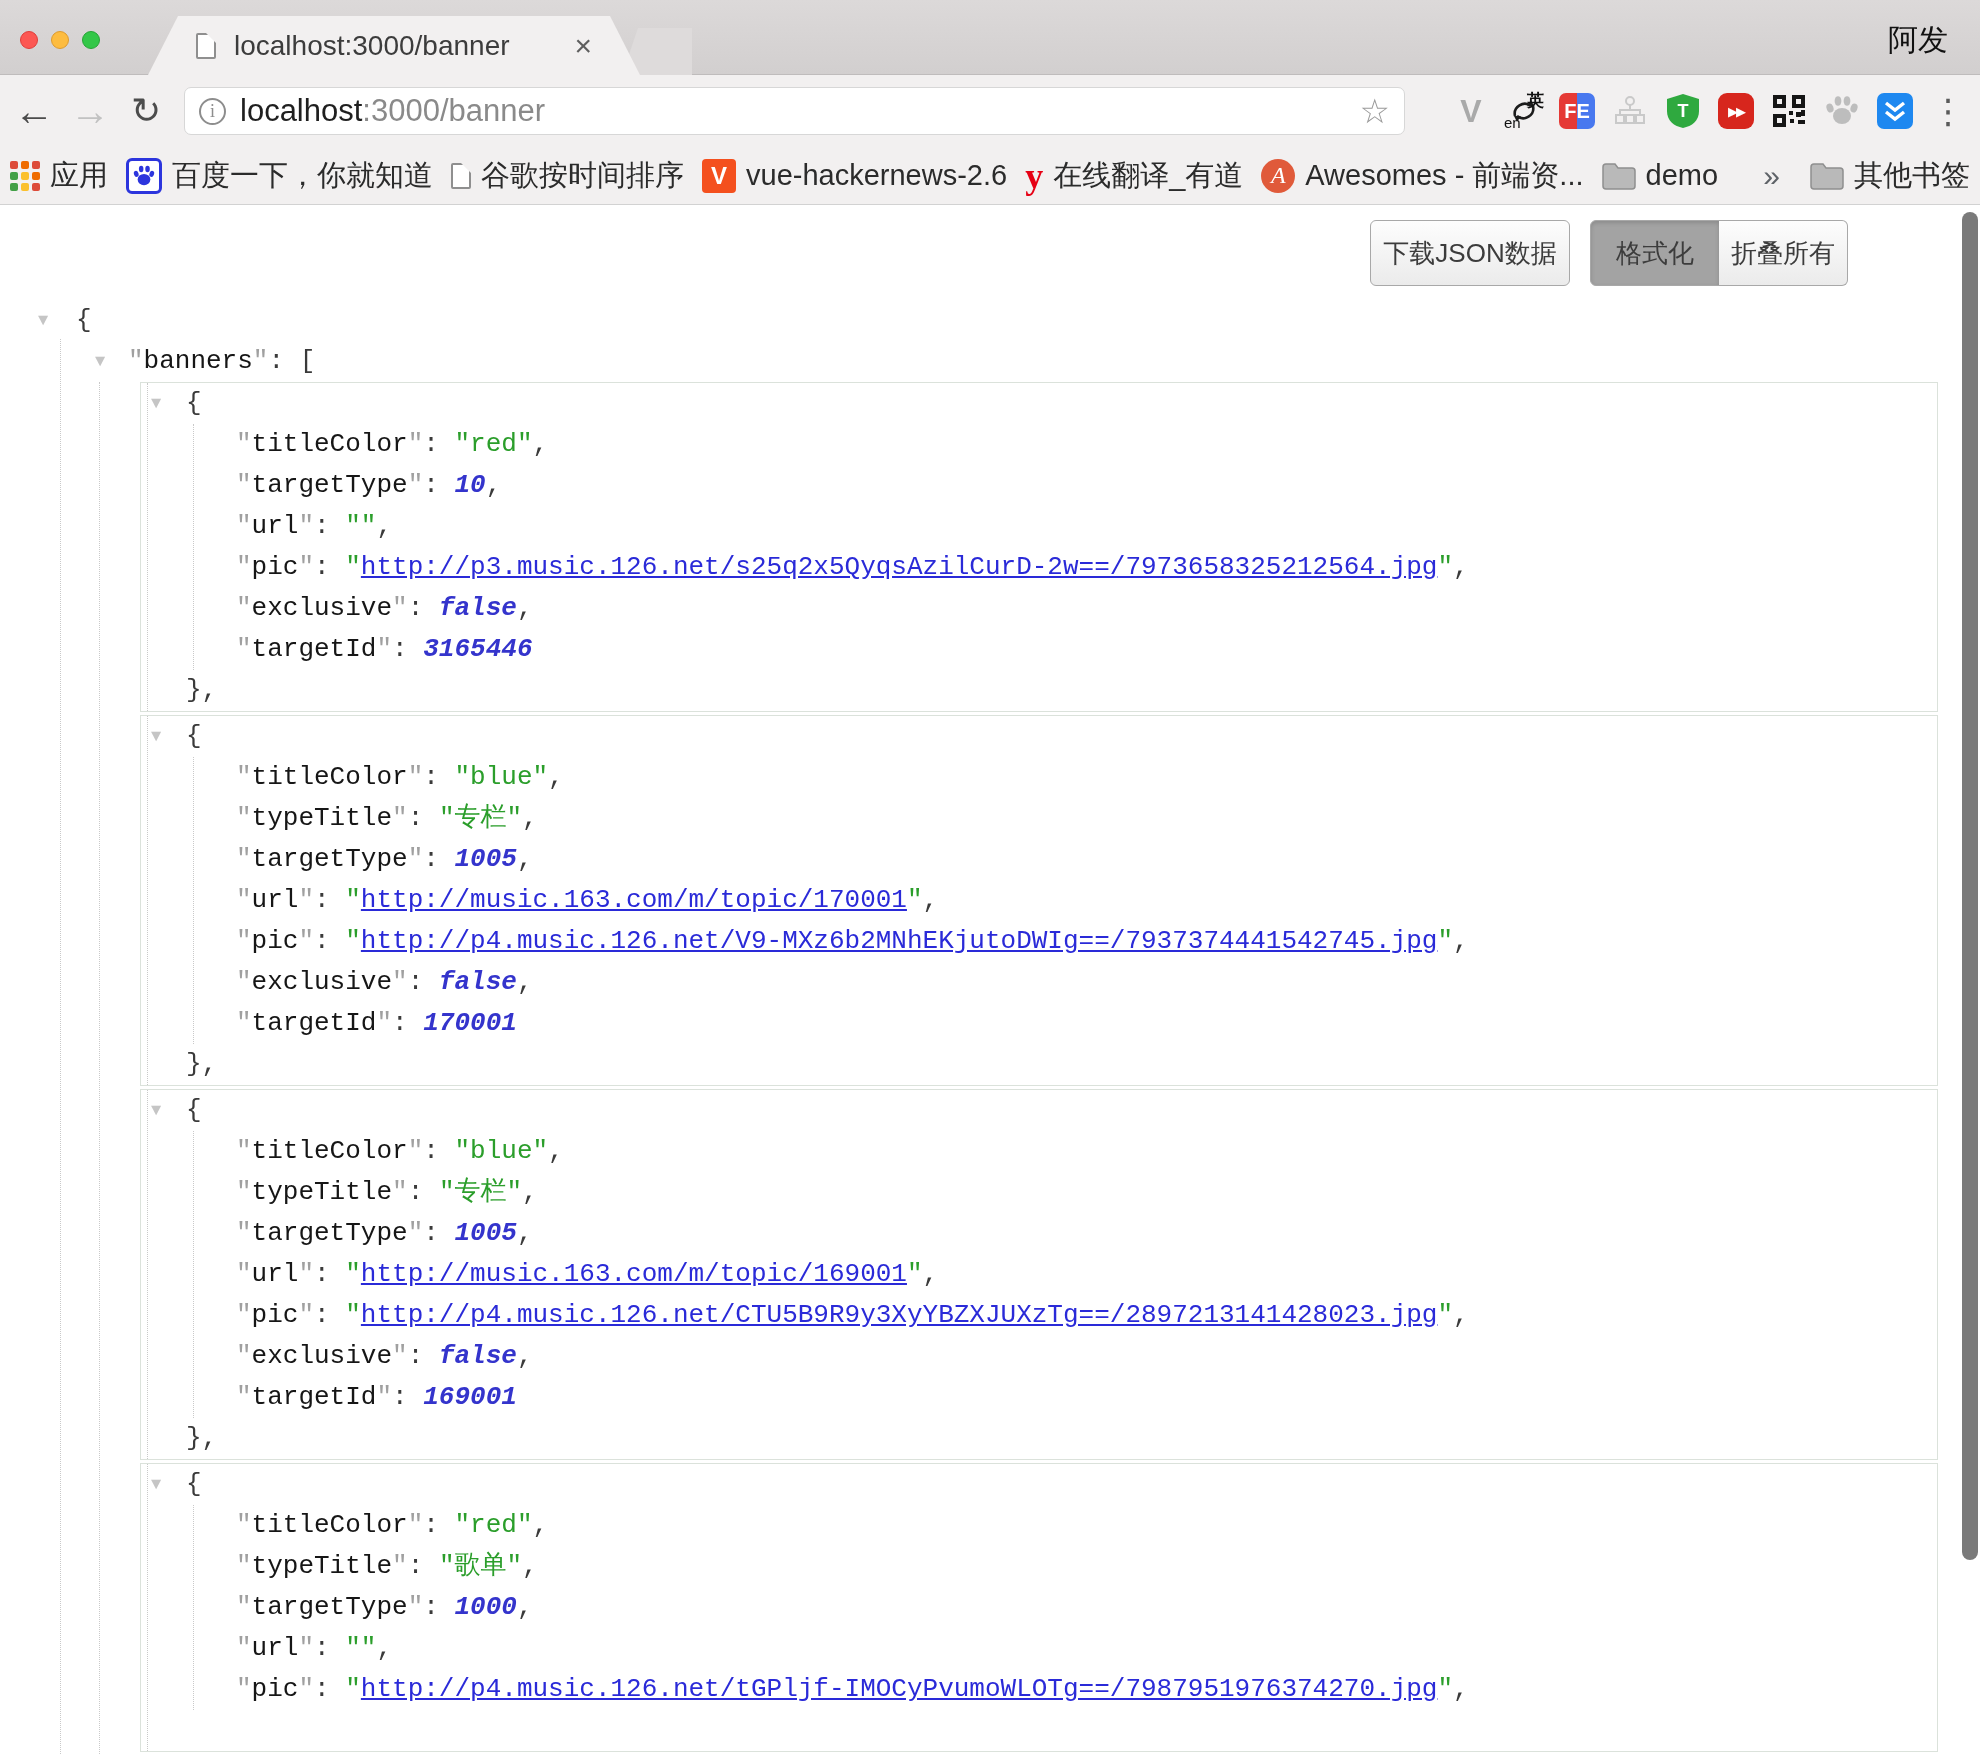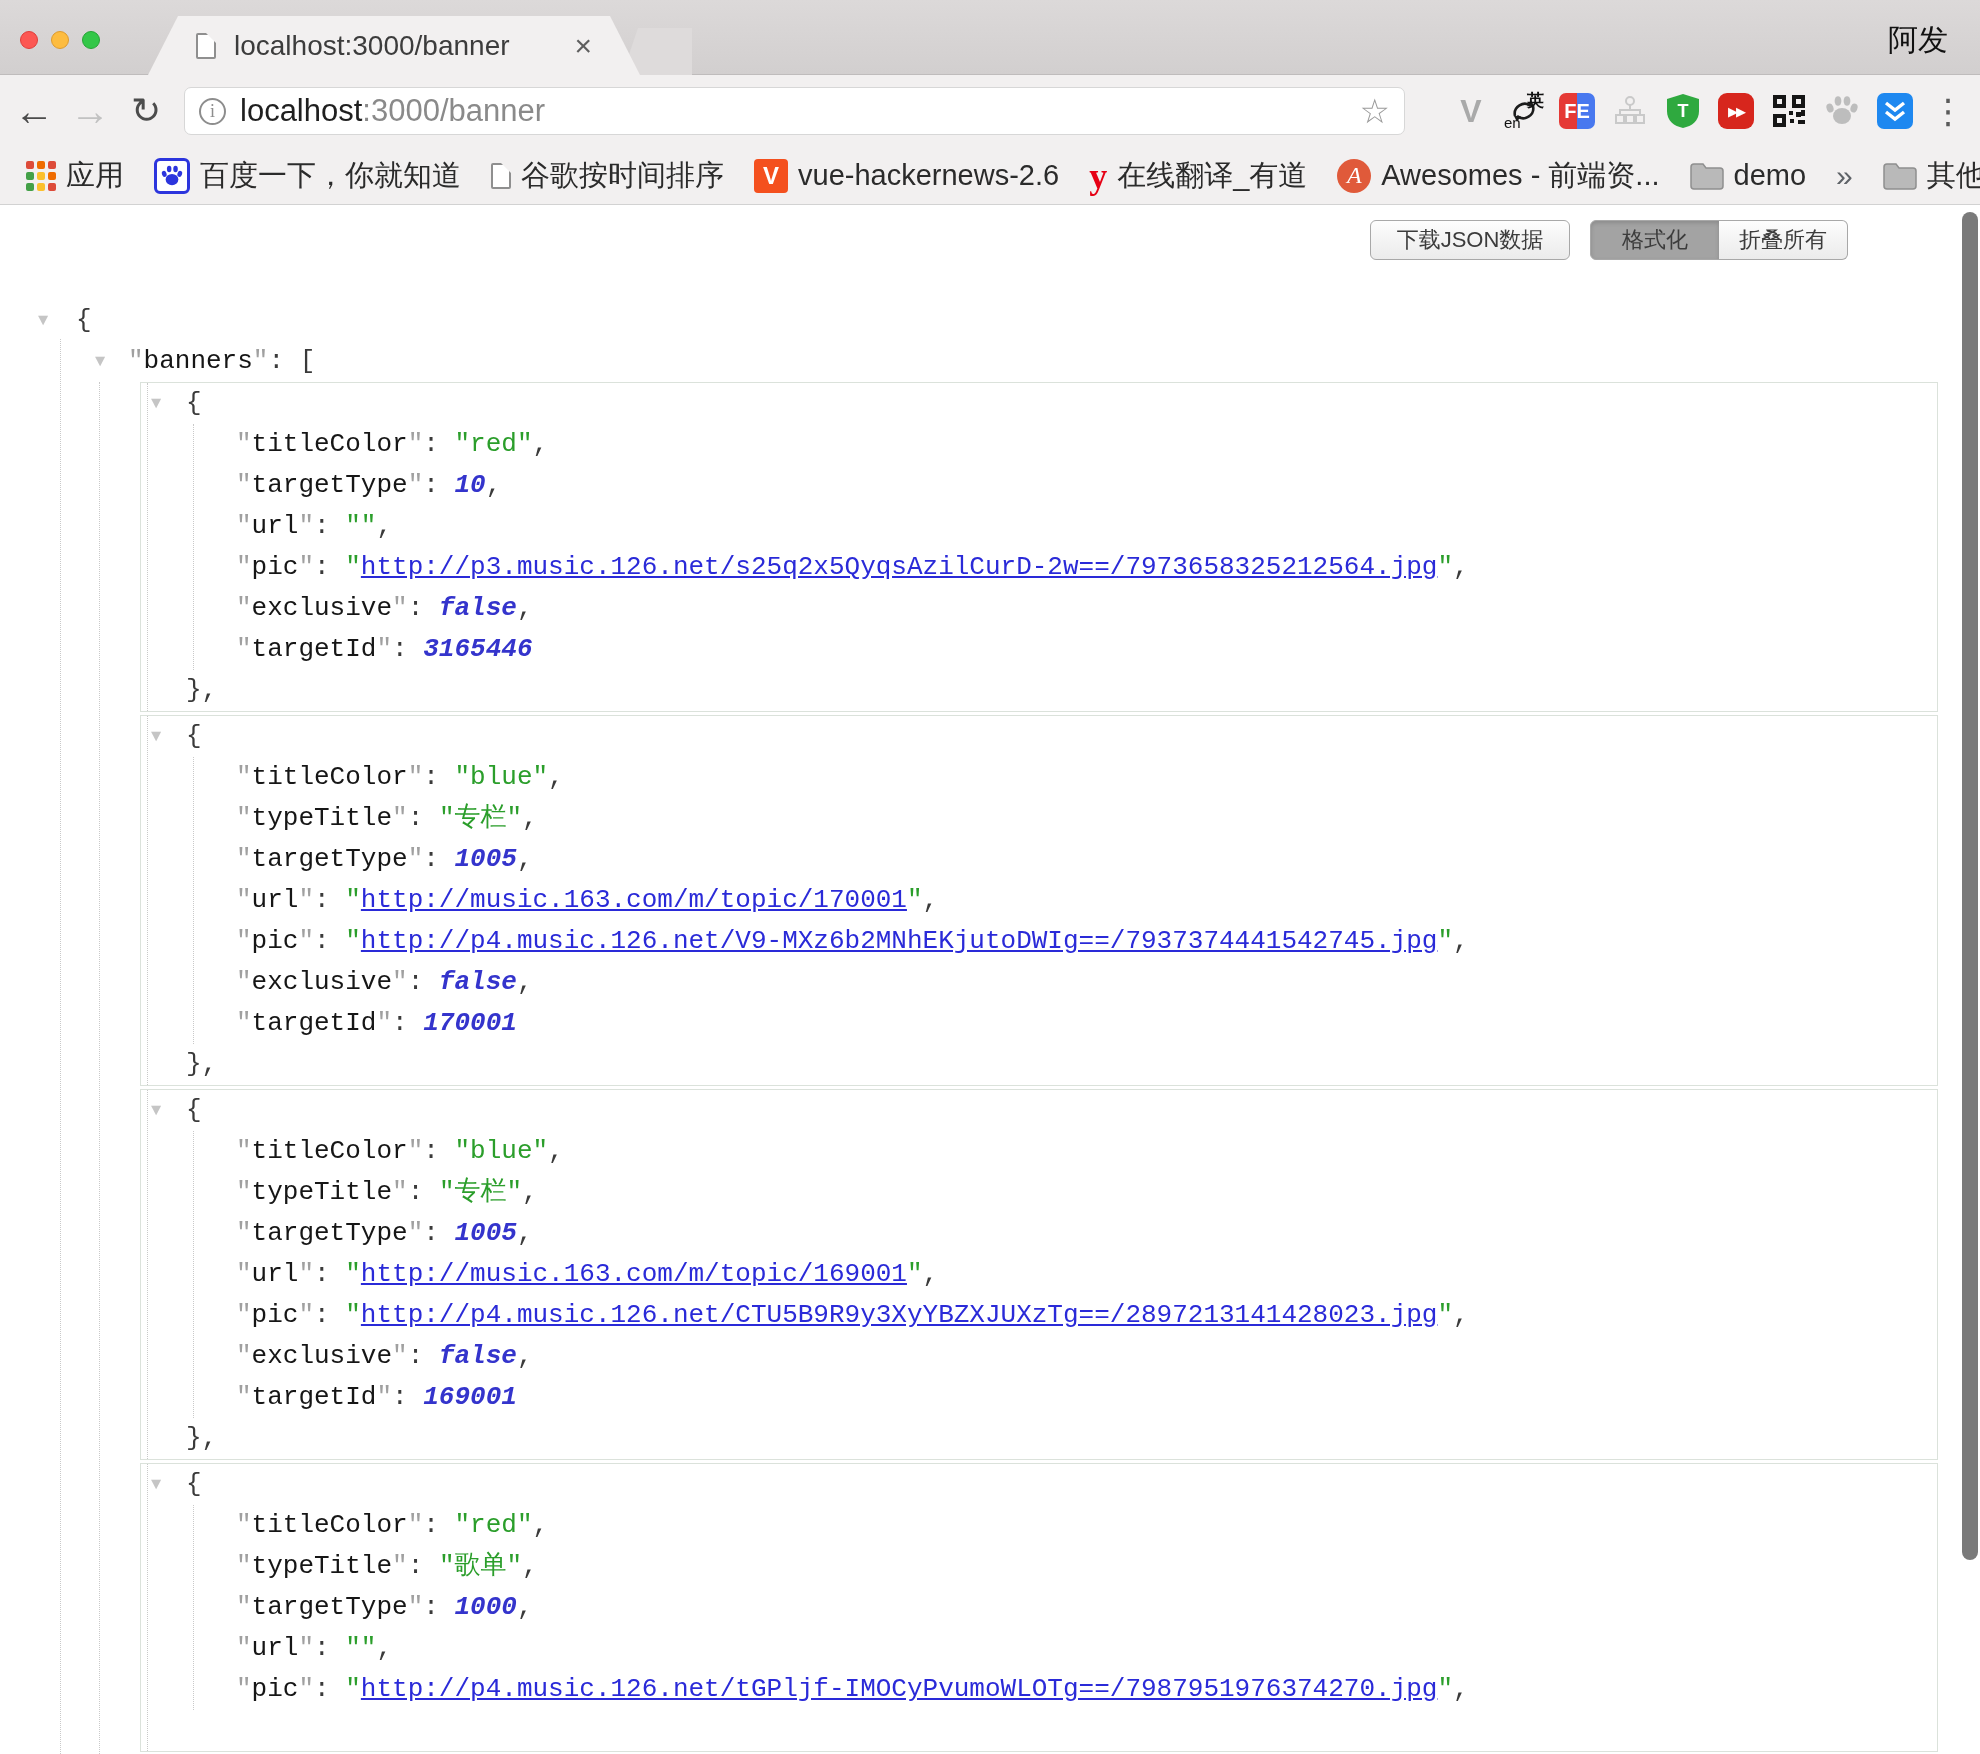--- a/index.html
+++ b/index.html
@@ -64,21 +64,21 @@
   .ext.translate .en{ position:absolute; bottom:-2px; left:-2px; font-size:15px; color:#111;}
   .ext.fe{ border-radius:7px; background:linear-gradient(90deg,#e53935 0 50%,#4878ef 50% 100%);
     color:#fff; font-weight:bold; font-size:20px;}
   .ext.fast{ border-radius:9px; background:#d7261d; color:#fff; font-size:13px; letter-spacing:-2px;}
   .ext.thunder{ border-radius:7px; background:#1e88f0;}
   .ext.dots{ font-size:34px; color:#5a5a5a;}
 
   
   .bookmarks{ position:absolute; top:147px; left:0; width:1980px; height:58px;
     background:var(--chrome-light); border-bottom:1px solid #d2d2d2;
-    display:flex; align-items:center; padding:0 26px; gap:30px; }
+    display:flex; align-items:center; padding:0 10px; gap:18px; }
   .bm{ display:flex; align-items:center; gap:10px; font-size:29px; color:#2b2b2b;
     white-space:nowrap;}
   .apps-icon{ display:grid; grid-template-columns:repeat(3,8px); grid-gap:3px; }
   .apps-icon i{ width:8px; height:8px; border-radius:2px; display:block;}
   .baidu-icon{ width:36px; height:36px; border:3px solid #2c35dd; border-radius:6px;
     background:#fff; display:flex; align-items:center; justify-content:center;}
   .sq-icon{ width:34px; height:34px; border-radius:4px; color:#fff; font-weight:bold;
     font-size:24px; display:flex; align-items:center; justify-content:center;}
   .vue-bm{ background:#f4501e;}
   .youdao{ color:#e60014; font-weight:800; font-size:36px; font-family:"Liberation Serif",serif;}
@@ -88,22 +88,22 @@
   .bm-right{ margin-left:auto; display:flex; align-items:center; gap:30px;}
   .chev{ font-size:30px; color:#5f6368;}
 
   
   .page{ position:absolute; top:205px; left:0; width:1980px; height:1549px;
     background:#fff; overflow:hidden;}
   .guide{ position:absolute; width:0; border-left:1px dotted var(--guide); bottom:0;}
   .g1{ left:60px; top:134px;}
   .g2{ left:99px; top:177px;}
 
-  .btn{ position:absolute; top:15px; height:40px; border:1px solid #a8a8a8;
-    background:linear-gradient(#fdfdfd,#ebebeb); color:#3c3c3c; font-size:22px;
+  .btn{ position:absolute; top:15px; height:66px; border:1px solid #a8a8a8;
+    background:linear-gradient(#fdfdfd,#ebebeb); color:#3c3c3c; font-size:26px;
     display:flex; align-items:center; justify-content:center;}
   .btn-download{ left:1370px; width:200px; border-radius:6px;}
   .btn-format{ left:1590px; width:130px; border-radius:6px 0 0 6px;
     background:#a3a3a3; box-shadow:inset 0 2px 4px rgba(0,0,0,.15);text-align:center;}
   .btn-collapse{ left:1719px; width:129px; border-radius:0 6px 6px 0; border-left:none;}
 
   .scroll-thumb{ position:absolute; right:2px; top:7px; width:16px; height:1348px;
     background:#7a7a7a; border-radius:8px;}
 
   

